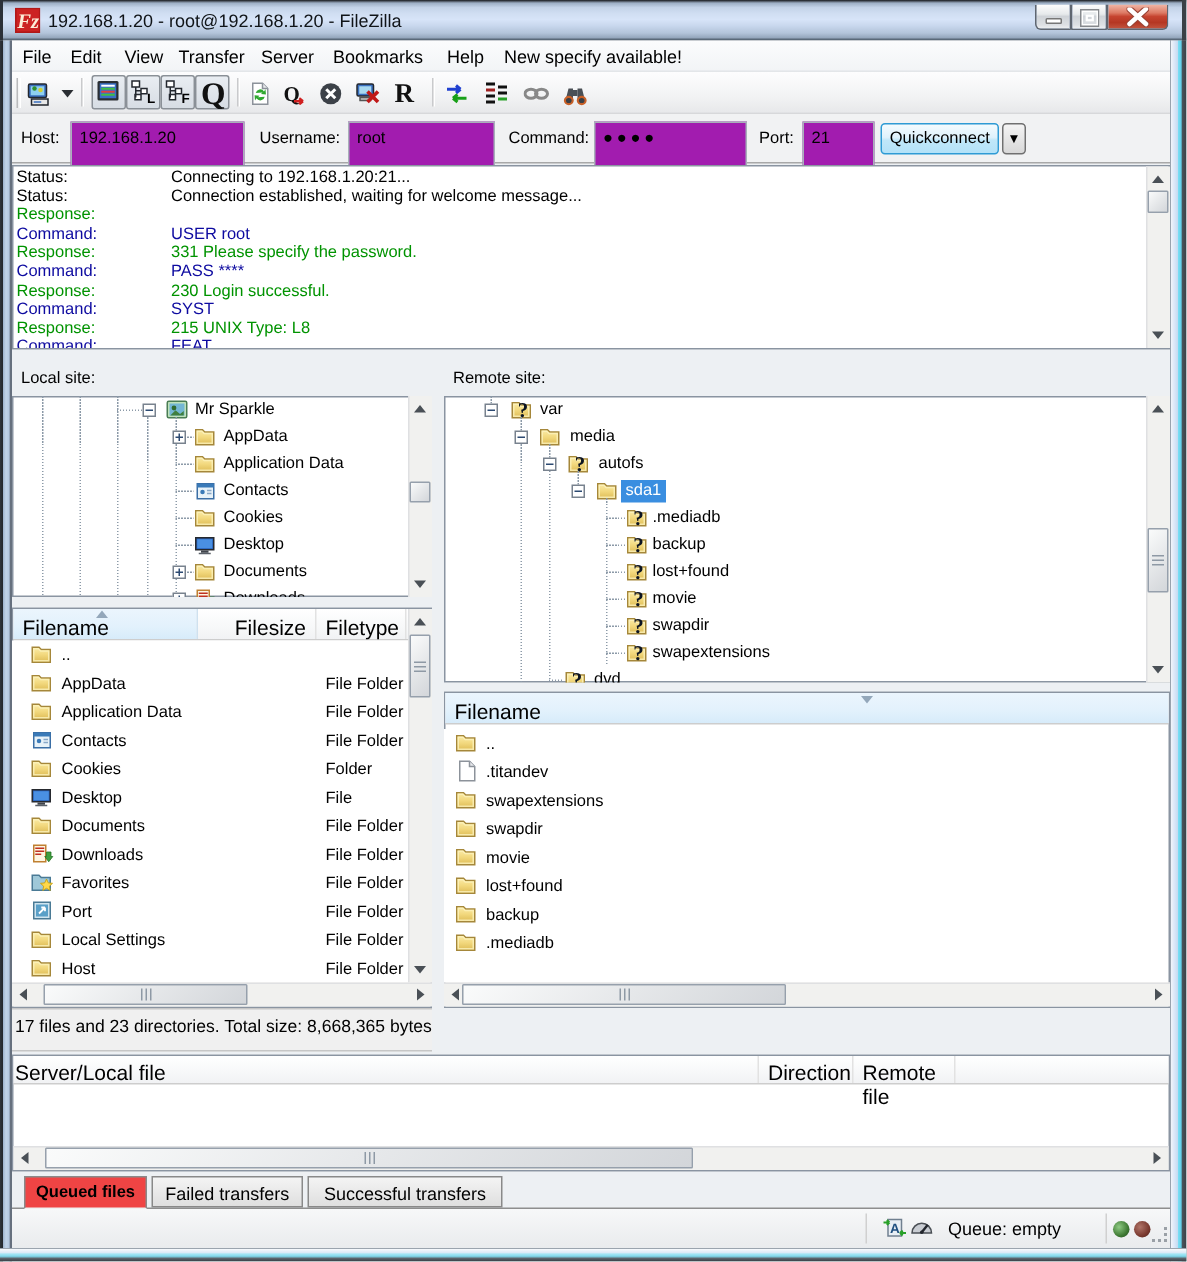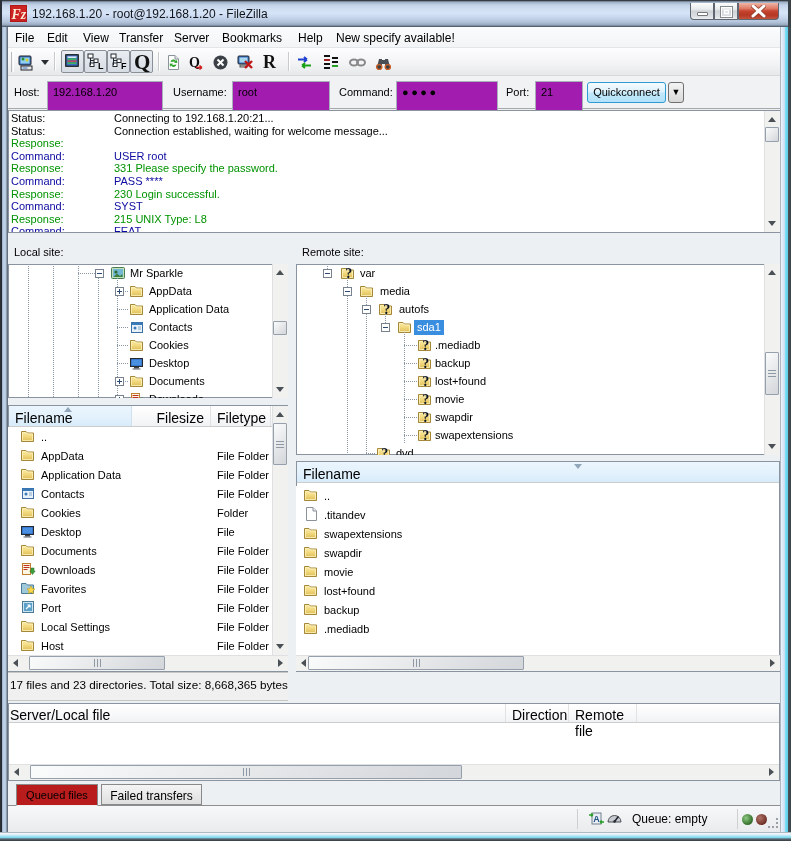--- a/index.html
+++ b/index.html
@@ -58,21 +58,21 @@
 .sel{background:#3a8ee0;color:#fff;padding:1px 3px 2px 3px;margin-left:-3px}
 .ico{position:absolute}
 
 .hdr{position:absolute;background:linear-gradient(to bottom,#ffffff 0,#f7f8f9 60%,#f1f2f4 100%);border-bottom:1px solid #cdcdcd;font-size:14px}
 .hcol{position:absolute;top:0;height:100%;border-right:1px solid #e2e2e2;padding:4px 0 0 6px}
 .hsort{background:linear-gradient(to bottom,#ebf5fd 0,#e2f1fc 60%,#d7ebfa 100%);border-right:1px solid #cfe1ef}
 
 .stat{position:absolute;background:#f0f0f0;border:1px solid #c6c6c6;border-left:none;border-right:none;padding:5px 0 0 2px;font-size:11.7px;white-space:nowrap;overflow:hidden}
 
 .tab{position:absolute;top:0;height:21px;padding:4px 0 0 0;border:1px solid #898989;background:linear-gradient(to bottom,#f4f4f4,#dfdfdf);white-space:nowrap;text-align:center;font-size:12px}
-.tab.on{background:#b91c1c;border-bottom:1px solid #f0f0f0;font-weight:normal;height:22px;font-size:11px}
+.tab.on{background:#ef4444;border-bottom:1px solid #f0f0f0;font-weight:bold;height:22px;font-size:11px}
 
 .led{position:absolute;width:11px;height:11px;border-radius:50%}
 </style></head><body>
 <svg width="0" height="0" style="position:absolute">
 <defs>
 <linearGradient id="gf" x1="0" y1="0" x2="0" y2="1">
  <stop offset="0" stop-color="#fbeca9"></stop>
         <stop offset="0.5" stop-color="#f2d87d"></stop>
         <stop offset="1" stop-color="#ddbb55"></stop>
 </linearGradient>
@@ -566,20 +566,21 @@
 <div class="a sb" style="left:9px;top:764px;width:770px;height:16px;border-top:1px solid #dfe0e2"></div>
     <div class="a arr" style="left:14px;top:768px;border-top:4px solid transparent;border-bottom:4px solid transparent;border-right:5px solid #4a5056"></div>
     <div class="a arr" style="left:769px;top:768px;border-top:4px solid transparent;border-bottom:4px solid transparent;border-left:5px solid #4a5056"></div>
     <div class="a sbthumb" style="left:30px;top:765px;width:432px;height:14px"></div>
     <div class="a gripv" style="left:243px;top:768px;height:8px"></div>
     <div class="a gripv" style="left:246px;top:768px;height:8px"></div>
     <div class="a gripv" style="left:249px;top:768px;height:8px"></div>
 <div class="a" style="left:8px;top:784px;width:772px;height:22px;border-bottom:1px solid #8e8e8e;background:#edf0f3"></div>
 <div class="a tab on" style="top:784px;left:16px;width:82px">Queued files</div>
 <div class="a tab" style="top:784px;left:101px;width:101px">Failed transfers</div>
+<div class="a tab" style="top:784px;left:205px;width:130px">Successful transfers</div>
 <div class="a" style="left:8px;top:806px;width:772px;height:26px;background:linear-gradient(to bottom,#f7f8f9,#e9ebed)"></div>
 <div class="a" style="left:577px;top:809px;width:1px;height:20px;background:#d0d0d0"></div>
 <svg class="a" style="left:588px;top:810px" width="17" height="17" viewBox="0 0 17 17">
       <rect x="4" y="3" width="9" height="11" fill="#e8eef4" stroke="#708090"></rect>
       <text x="8.5" y="12" font-size="9" font-weight="bold" fill="#205080" text-anchor="middle">A</text>
       <path d="M1 5 H5 M5 5 L3.2 3.4 M5 5 L3.2 6.6" stroke="#28a028" stroke-width="1.4" fill="none"></path>
       <path d="M16 12 H12 M12 12 L13.8 10.4 M12 12 L13.8 13.6" stroke="#28a028" stroke-width="1.4" fill="none"></path>
     </svg>
 <svg class="a" style="left:606px;top:810px" width="17" height="17" viewBox="0 0 17 17">
       <path d="M2 12 A6.5 6.5 0 0 1 15 12 Z" fill="#c8ccd2" stroke="#4a4f55"></path>

